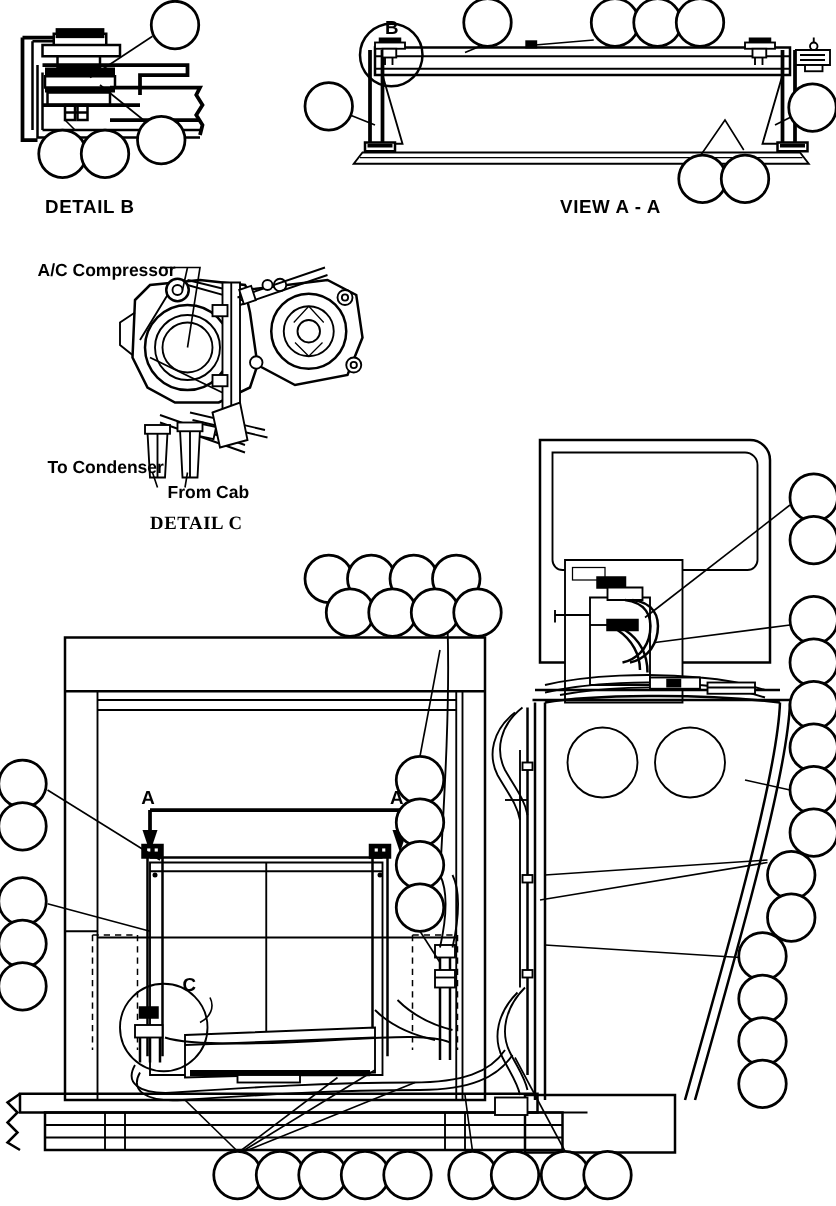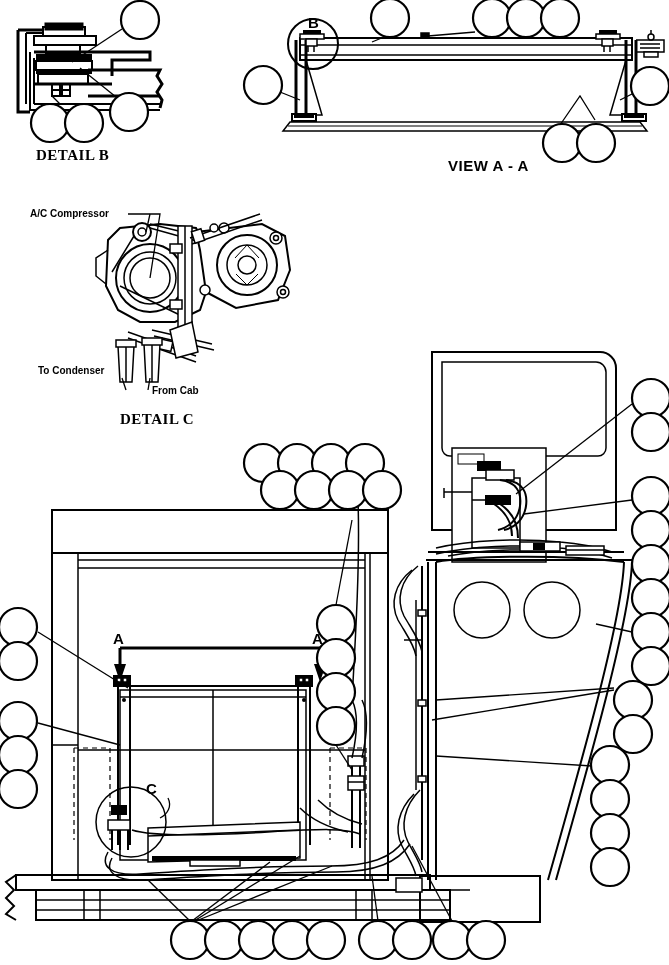--- a/index.html
+++ b/index.html
@@ -1,21 +1,21 @@
 <!DOCTYPE html>
 <html><head>
 <meta charset="utf-8">
 <style>
   html,body{margin:0;padding:0;background:#fff;}
   body{width:669px;height:965px;position:relative;overflow:hidden;
        font-family:"Liberation Sans",sans-serif;color:#000;}
   #sheet{position:absolute;left:0;top:0;width:669px;height:965px;}
   .lbl{position:absolute;font-weight:bold;white-space:nowrap;}
   .lbl-head{font-size:15px;letter-spacing:.5px;}
-  .lbl-small{font-size:10px;letter-spacing:0;font-weight:bold;}
+  .lbl-small{font-size:14px;letter-spacing:0;font-weight:bold;}
   .lbl-sec{font-size:15px;}
   svg{display:block;}
   .ln{fill:none;stroke:#000;}
   .w1{stroke-width:1;}
   .w15{stroke-width:1.5;}
   .w2{stroke-width:2;}
   .w3{stroke-width:3;}
   .fillw{fill:#fff;}
   .fillk{fill:#000;}
   .bub{fill:#fff;stroke:#000;stroke-width:2.2;}
@@ -389,31 +389,31 @@
     <circle class="bub" cx="292" cy="940" r="19"></circle>
     <circle class="bub" cx="326" cy="940" r="19"></circle>
     <circle class="bub" cx="378" cy="940" r="19"></circle>
     <circle class="bub" cx="412" cy="940" r="19"></circle>
     <circle class="bub" cx="452" cy="940" r="19"></circle>
     <circle class="bub" cx="486" cy="940" r="19"></circle>
   </g>
 
 </svg>
 
-<div class="lbl lbl-head" style="left:36px;  top:147px;font-family:Liberation Serif, serif;">DETAIL B</div>
+<div class="lbl lbl-head" style="left:36px;  top:157px;">DETAIL B</div>
 
 <div class="lbl lbl-head" style="left:448px; top:157px;">VIEW A - A</div>
 
 <div class="lbl lbl-head" style="left:120px; top:411px;font-family:Liberation Serif, serif;">DETAIL C</div>
 
 <div class="lbl lbl-small" style="left:30px;  top:208px;">A/C Compressor</div>
 
 <div class="lbl lbl-small" style="left:38px;  top:365px;">To Condenser</div>
 
-<div class="lbl lbl-small" style="left:152px; top:385px;text-align:right;">From Cab</div>
+<div class="lbl lbl-small" style="left:134px; top:385px;text-align:right;">From Cab</div>
 
 <div class="lbl lbl-sec" style="left:308px; top:14px;">B</div>
 
 <div class="lbl lbl-sec" style="left:113px; top:630px;">A</div>
 
 <div class="lbl lbl-sec" style="left:312px; top:630px;">A</div>
 
 <div class="lbl lbl-sec" style="left:146px; top:780px;">C</div>
 
 </div>

